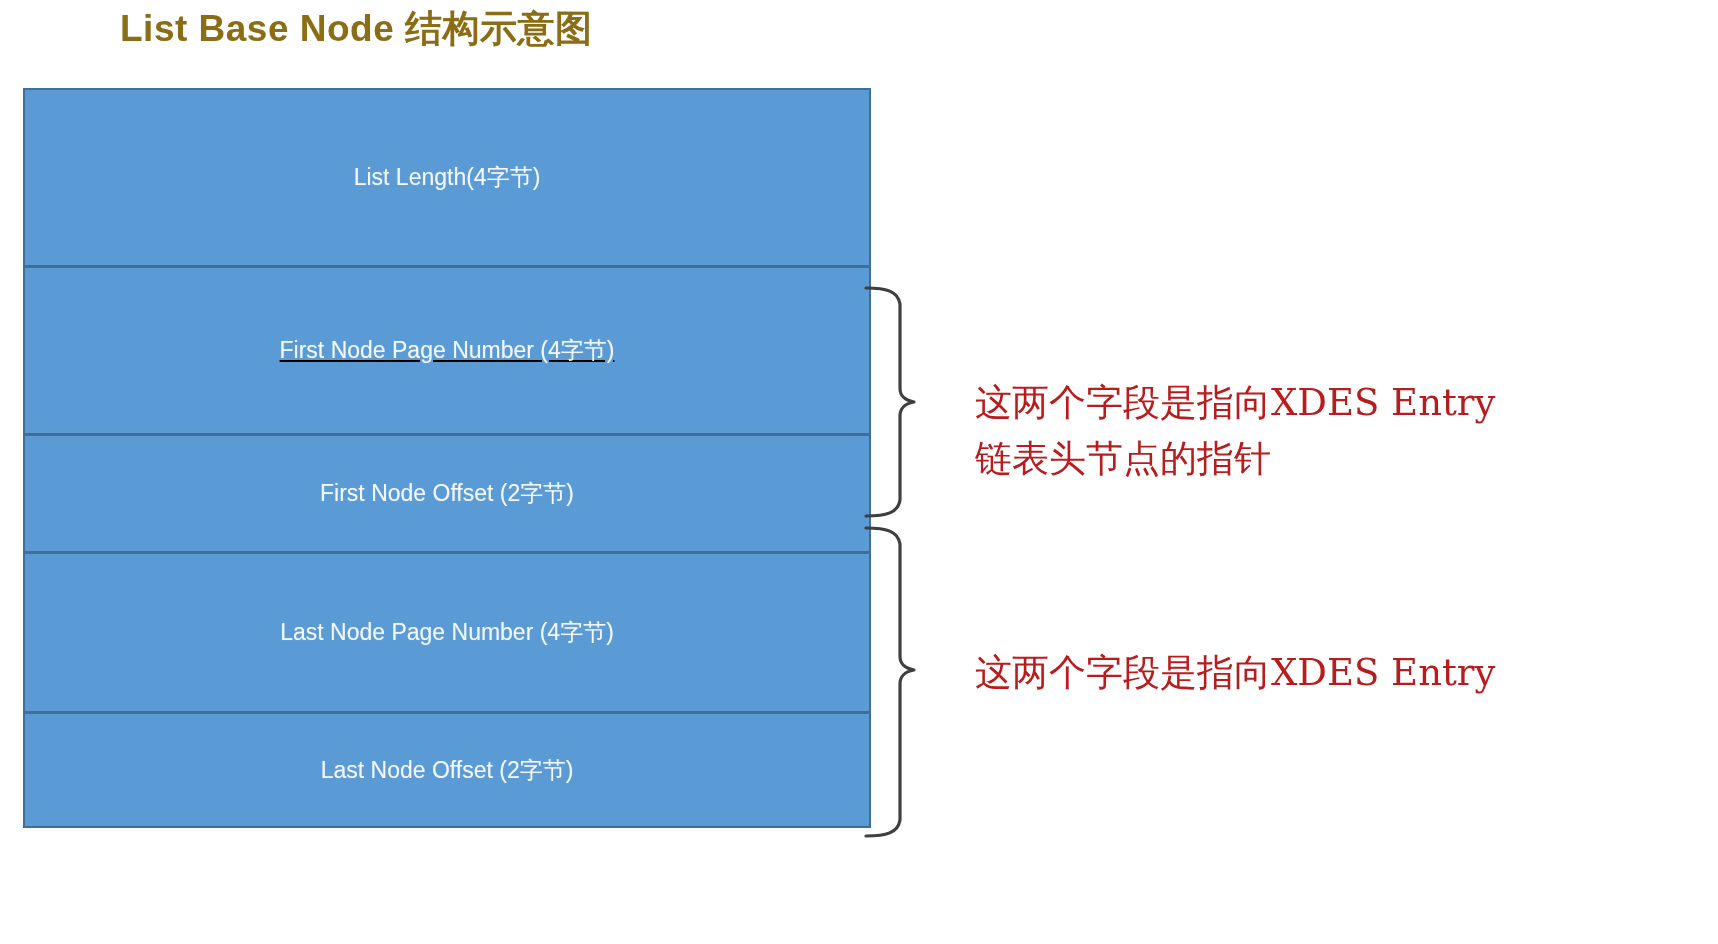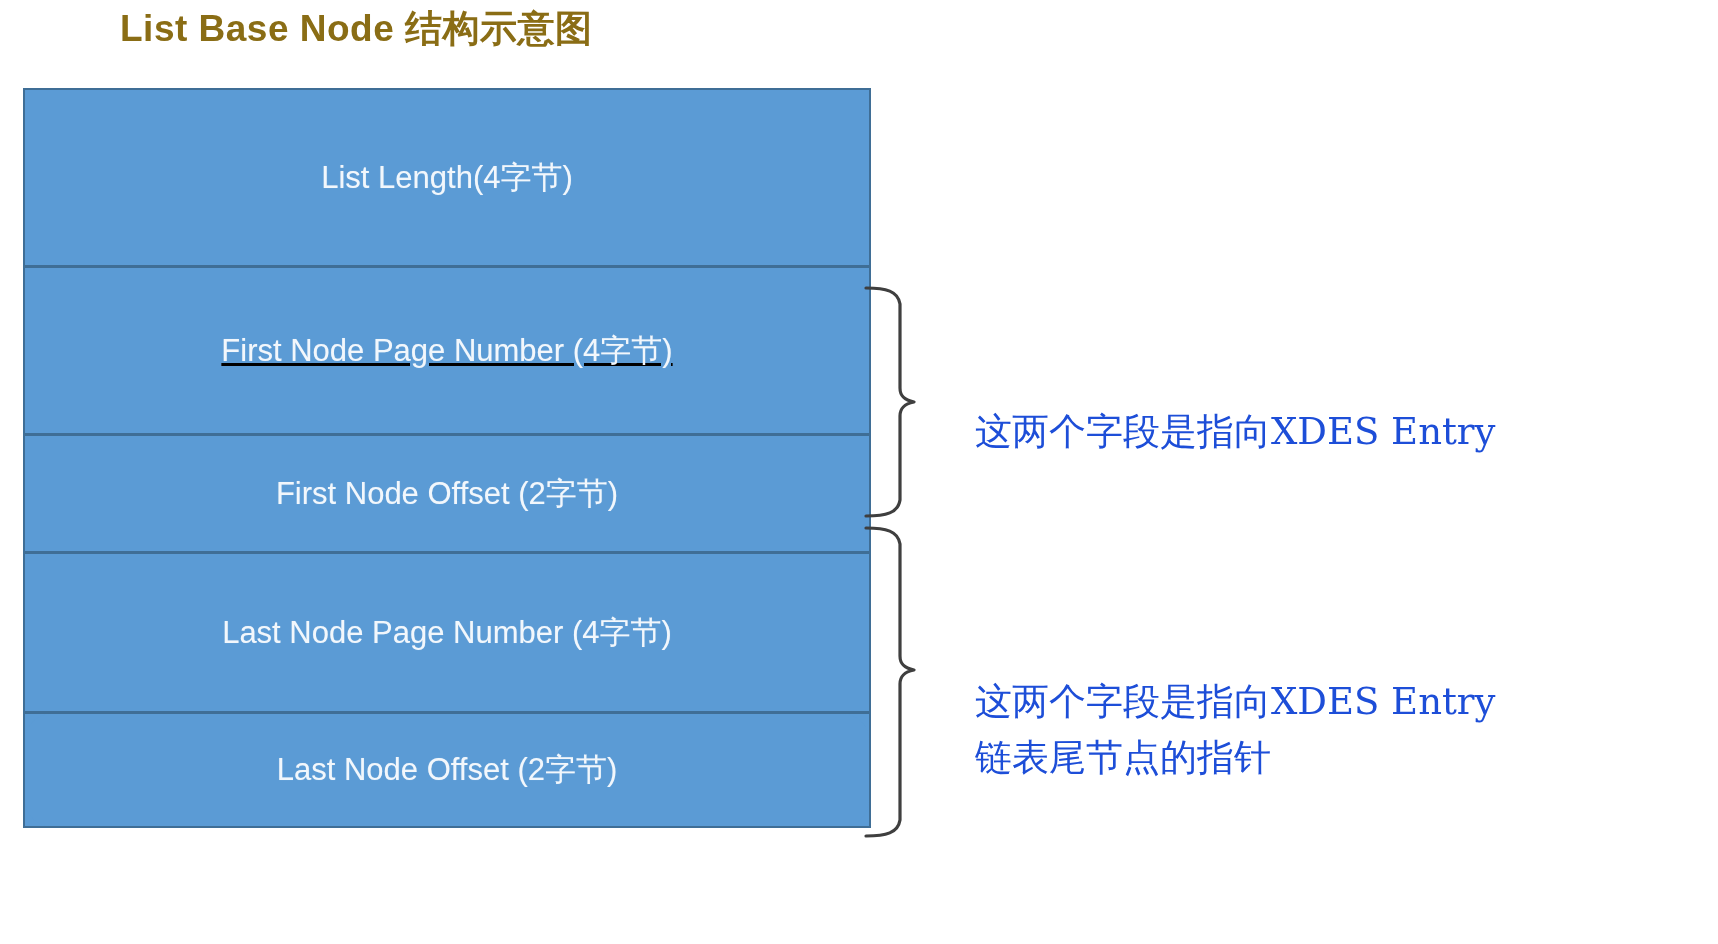--- a/index.html
+++ b/index.html
@@ -53,21 +53,21 @@
     border-bottom: 3px solid #3f6e96;
     display: flex;
     align-items: center;
     justify-content: center;
   }
   .struct-row:last-child {
     border-bottom: none;
   }
   .struct-row .row-label {
     color: #f2f7fc;
-    font-size: 31px;
+    font-size: 23px;
     font-weight: 400;
     text-align: left;
     white-space: nowrap;
     text-shadow: 0 0 1px rgba(255,255,255,0.35);
   }
 
   .row-h-180 { height: 178px; }
   .row-h-168 { height: 168px; text-decoration: underline; }
   .row-h-118 { height: 118px; }
   .row-h-160 { height: 160px; }
@@ -79,26 +79,25 @@
     left: 0;
     top: 0;
     width: 1718px;
     height: 944px;
     pointer-events: none;
   }
 
   
   .annotation {
     position: absolute;
-    color: #1d4ed8;
+    color: #b91c1c;
     font-family: "DejaVu Serif", "Liberation Serif", serif;
     font-size: 37px;
     line-height: 1.50;
     white-space: nowrap;
-    margin-top: 29px;
   }
   .annotation .ann-line {
     display: block;
   }
   .annotation-first { left: 975px; top: 375px; }
   .annotation-last  { left: 975px; top: 645px; }
 </style>
 </head>
 <body>
 
@@ -144,20 +143,20 @@
                L 900,656
                C 900,664 904,668 914,670
                C 904,672 900,676 900,684
                L 900,820
                C 898,833 886,836 866,836"></path>
     </g>
   </svg>
 
   <div class="annotation annotation-first">
     <span class="ann-line">这两个字段是指向XDES Entry</span>
+    <span class="ann-line">链表头节点的指针</span>
   </div>
 
   <div class="annotation annotation-last">
     <span class="ann-line">这两个字段是指向XDES Entry</span>
-    <span class="ann-line">链表尾节点的指针</span>
   </div>
 
 </div>
 
 </body></html>

